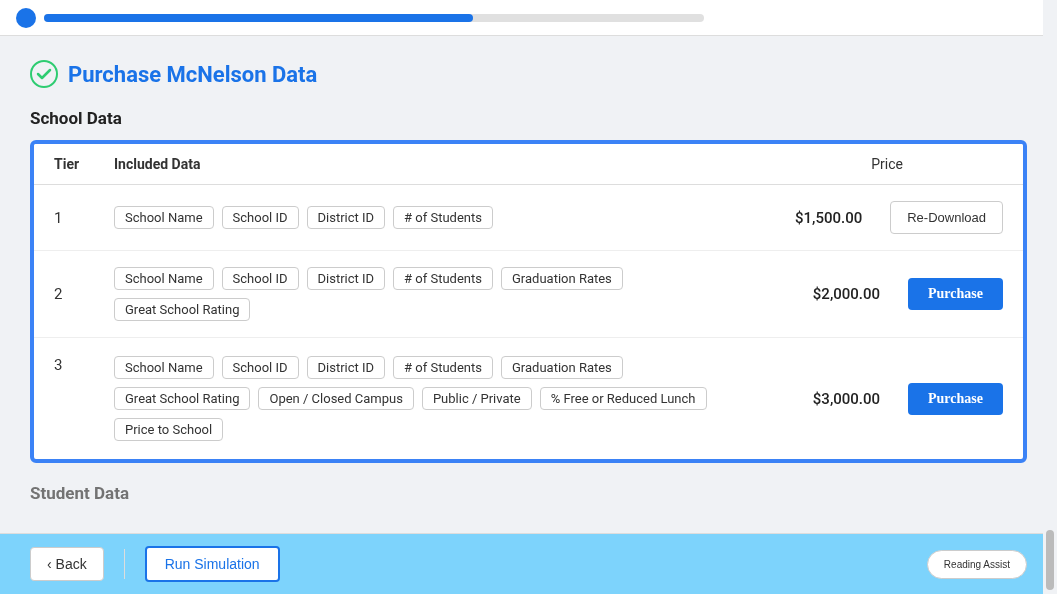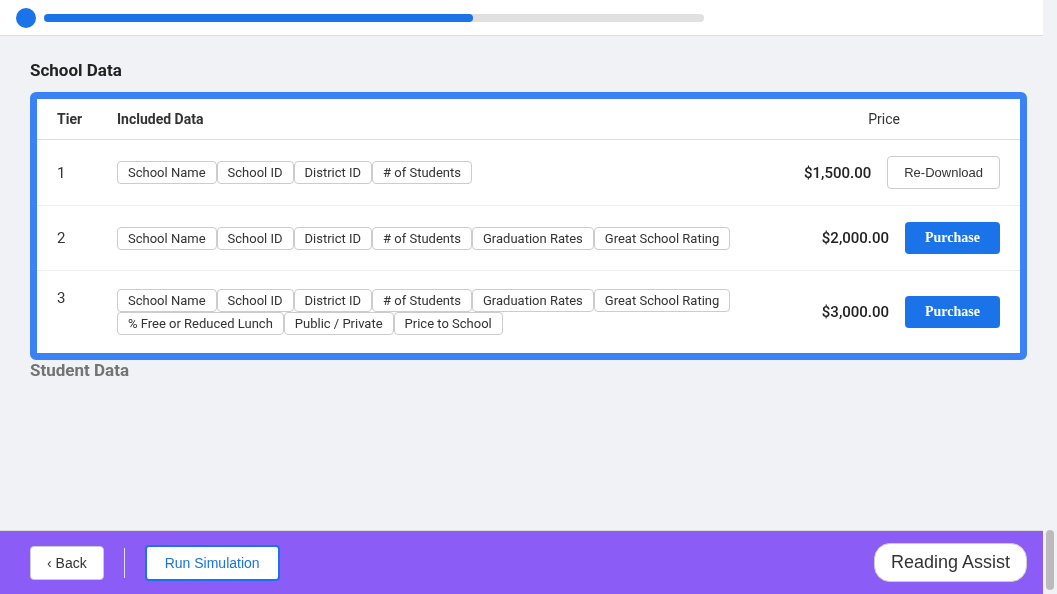--- a/index.html
+++ b/index.html
@@ -70,23 +70,24 @@
     .section-label {
       font-size: 17px;
       font-weight: 700;
       color: #222;
       margin-bottom: 12px;
     }
 
     .data-table {
       background: #fff;
       border-radius: 6px;
-      border: 7px solid #3b82f6;
+      border: 4px solid #3b82f6;
       width: 100%;
       overflow: hidden;
+      margin-bottom: 20px;
     }
 
     .table-header {
       display: flex;
       justify-content: space-between;
       align-items: center;
       padding: 12px 20px;
       border-bottom: 1px solid #ddd;
       background: #fff;
     }
@@ -128,40 +129,40 @@
       font-size: 15px;
       font-weight: 400;
       color: #333;
       flex-shrink: 0;
     }
 
     .tags-area {
       flex: 1;
       display: flex;
       flex-wrap: wrap;
-      gap: 0;
+      gap: 8px;
       align-items: flex-start;
     }
 
     .tag {
       border: 1px solid #ccc;
       border-radius: 4px;
       padding: 3px 10px;
       font-size: 13px;
       color: #333;
       background: #fff;
       white-space: nowrap;
     }
 
     .price-action {
       width: 240px;
       display: flex;
       align-items: center;
       justify-content: flex-end;
-      gap: 16px;
+      gap: 28px;
       flex-shrink: 0;
     }
 
     .price-value {
       font-size: 15px;
       font-weight: 500;
       color: #222;
     }
 
     .btn-redownload {
@@ -193,21 +194,21 @@
       align-items: flex-start;
       padding-top: 18px;
       padding-bottom: 18px;
     }
 
     .tier3-price {
       align-self: center;
     }
 
     .footer-bar {
-      background: #8b5cf6;
+      background: #7dd3fc;
       border-top: 1px solid #ddd;
       padding: 12px 30px;
       display: flex;
       align-items: center;
       gap: 10px;
       position: fixed;
       bottom: 0;
       left: 0;
       right: 0;
     }
@@ -252,21 +253,21 @@
     }
 
     .spacer { flex: 1; }
 
     .btn-reading-assist {
       padding: 8px 16px;
       border: 1px solid #ccc;
       border-radius: 16px;
       background: #fff;
       color: #333;
-      font-size: 18px;
+      font-size: 10px;
       cursor: pointer;
       margin-left: 24px;
     }
 
     .scroll-indicator {
       position: fixed;
       right: 0;
       top: 0;
       bottom: 0;
       width: 14px;
@@ -295,20 +296,27 @@
 
 <div class="top-bar">
   <div class="blue-circle"></div>
   <div class="progress-bar-container">
     <div class="progress-bar-fill"></div>
   </div>
 </div>
 
 <div class="main-content">
 
+  <div class="page-title-row">
+    <svg class="check-icon" viewBox="0 0 28 28" fill="none" xmlns="http://www.w3.org/2000/svg">
+      <circle cx="14" cy="14" r="13" stroke="#2ecc71" stroke-width="2" fill="none"></circle>
+      <path d="M8 14l4 4 8-8" stroke="#2ecc71" stroke-width="2.5" stroke-linecap="round" stroke-linejoin="round"></path>
+    </svg>
+    <span class="page-title">Purchase McNelson Data</span>
+  </div>
 
   <div class="section-label">School Data</div>
 
   <div class="data-table">
 
     <div class="table-header">
       <div class="col-tier">Tier</div>
       <div class="col-included">Included Data</div>
       <div class="col-price">Price</div>
     </div>
@@ -345,22 +353,23 @@
 
     <div class="table-row tier3-row">
       <div class="tier-num">3</div>
       <div class="tags-area">
         <span class="tag">School Name</span>
         <span class="tag">School ID</span>
         <span class="tag">District ID</span>
         <span class="tag"># of Students</span>
         <span class="tag">Graduation Rates</span>
         <span class="tag">Great School Rating</span>
+        <span class="tag">Open / Closed Campus</span>
+        <span class="tag">Public / Private</span>
         <span class="tag">% Free or Reduced Lunch</span>
-        <span class="tag">Public / Private</span>
         <span class="tag">Price to School</span>
       </div>
       <div class="price-action tier3-price">
         <span class="price-value">$3,000.00</span>
         <button class="btn-purchase">Purchase</button>
       </div>
     </div>
 
   </div>
 

